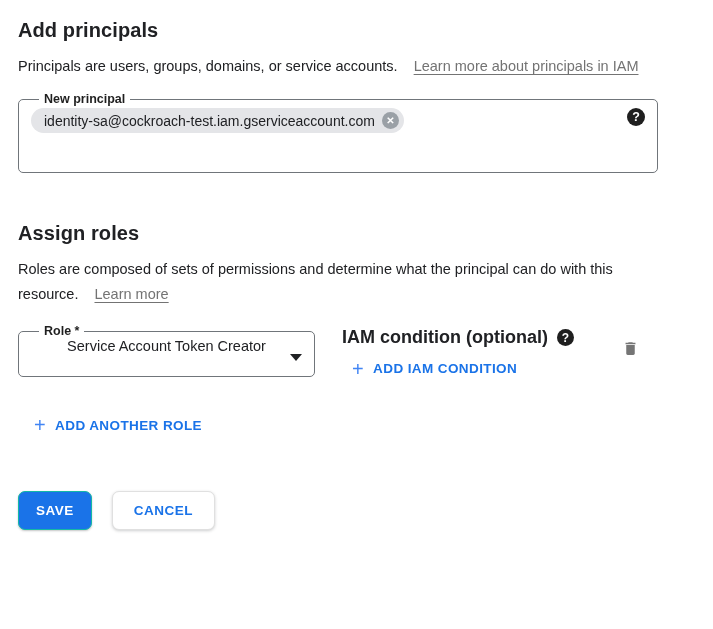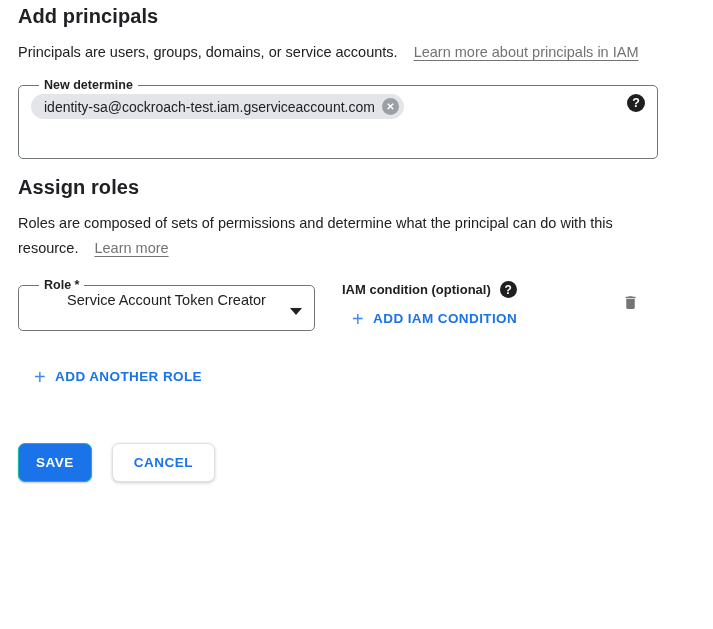--- a/index.html
+++ b/index.html
@@ -2,21 +2,21 @@
 <html><head>
 <meta charset="utf-8">
 <style>
   * { box-sizing: border-box; margin: 0; padding: 0; }
   html, body { width: 713px; height: 629px; background: #ffffff; }
   body {
     font-family: "Liberation Sans", "DejaVu Sans", sans-serif;
     color: #202124;
     overflow: hidden;
   }
-  .container { padding: 4px 18px 0 18px; }
+  .container { padding: 18px 18px 0 18px; }
 
   h1.section-title, h2.section-title {
     font-size: 20px;
     font-weight: 700;
     letter-spacing: .1px;
     color: #202124;
     line-height: 24px;
   }
   .description {
     margin-top: 12px;
@@ -94,21 +94,21 @@
     background: #1f1f1f;
     color: #ffffff;
     font-size: 12.5px;
     font-weight: 700;
     border: none;
     cursor: pointer;
     flex: 0 0 auto;
   }
   .principals-row .help-badge { margin-left: auto; }
 
-  .assign-roles-title { margin-top: 16px; }
+  .assign-roles-title { margin-top: 48px; }
 
   .role-row {
     margin-top: 18px;
     display: flex;
     align-items: flex-start;
   }
   .role-col { width: 297px; flex: 0 0 auto; }
   .role-select {
     width: 297px;
     height: 52px;
@@ -141,21 +141,21 @@
     color: #80868b;
   }
 
   .condition-col { margin-left: 27px; padding-top: 2px; }
   .condition-label-row {
     display: flex;
     align-items: center;
     gap: 9px;
   }
   .condition-label {
-    font-size: 13px;
+    font-size: 18px;
     font-weight: 700;
     color: #202124;
   }
   .condition-label-row .help-badge { width: 17px; height: 17px; font-size: 12px; }
 
   .text-button {
     display: inline-flex;
     align-items: center;
     gap: 9px;
     background: none;
@@ -221,21 +221,21 @@
 </head>
 <body>
 
 <div class="container">
 
   <h1 class="section-title">Add principals</h1>
 
   <p class="description p1"><span>Principals are users, groups, domains, or service accounts. </span><a class="inline-link">Learn more about principals in IAM</a></p>
 
   <fieldset class="outlined-field principals-field">
-    <legend>New determine</legend>
+    <legend>New principal</legend>
     <div class="principals-row">
       <span class="chip">
         <span>identity-sa@cockroach-test.iam.gserviceaccount.com</span>
         <button class="chip-remove">
             <span>✕</span>
           </button>
       </span>
       <button class="help-badge">
           <span>?</span>
         </button>

